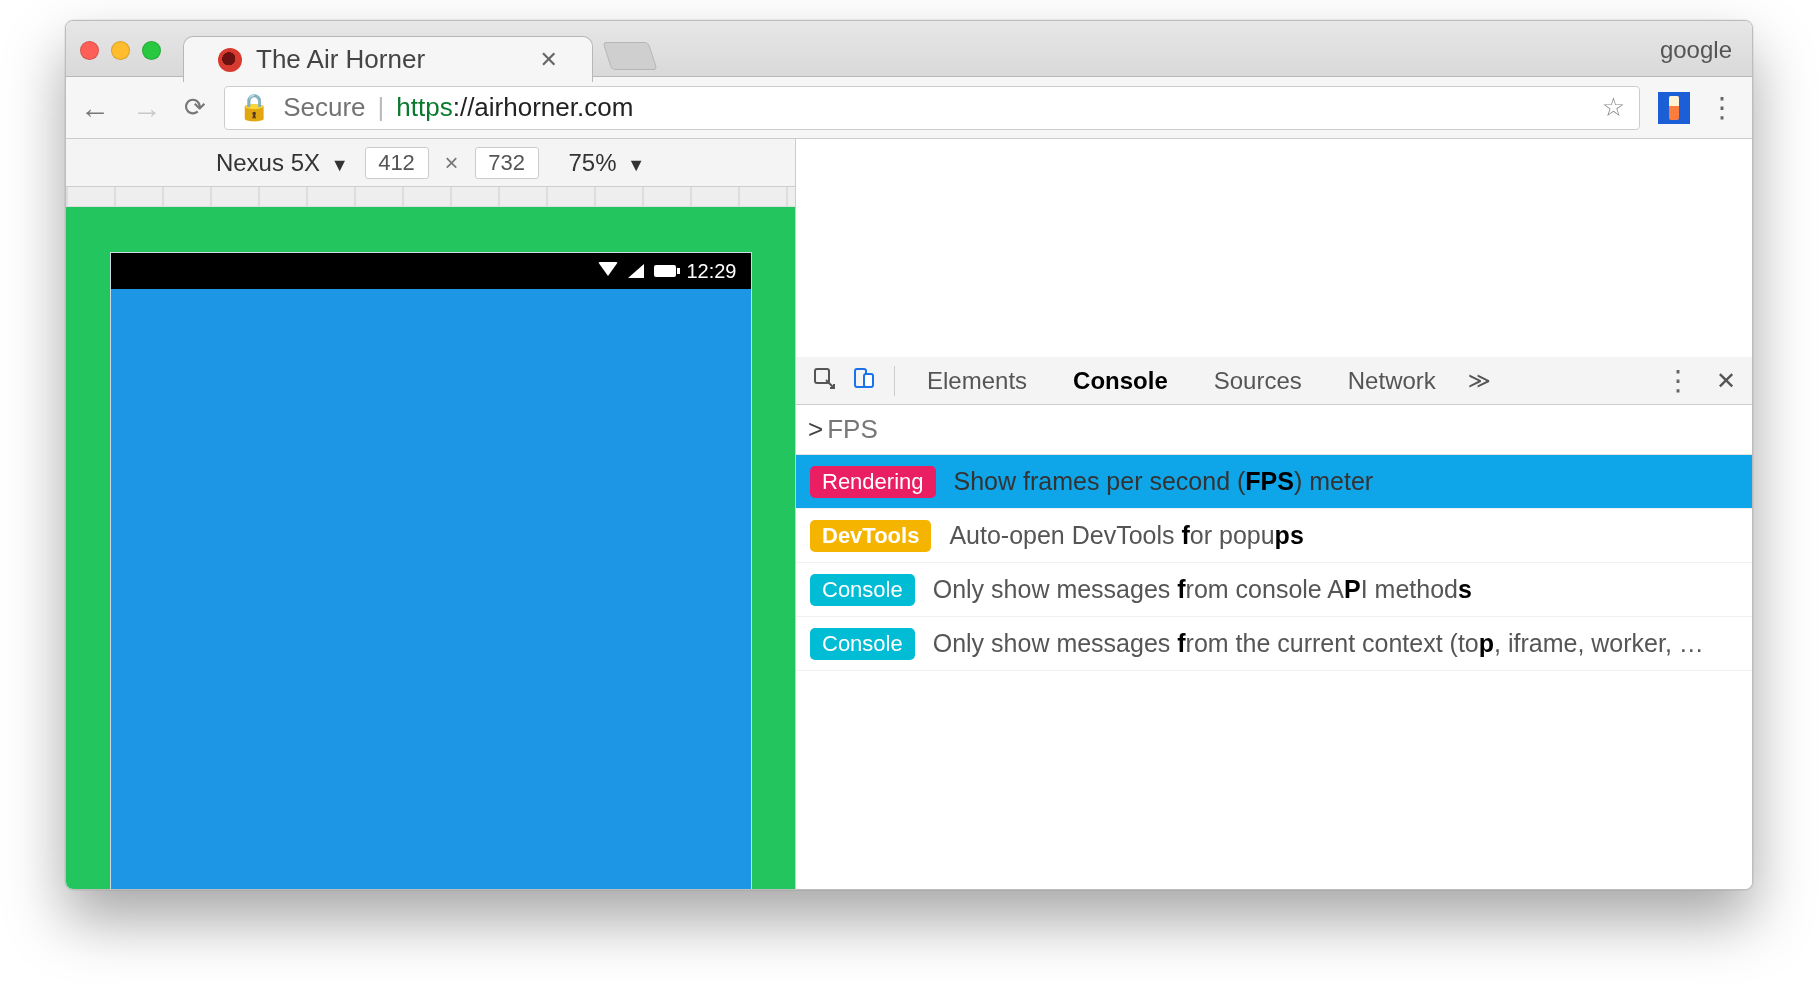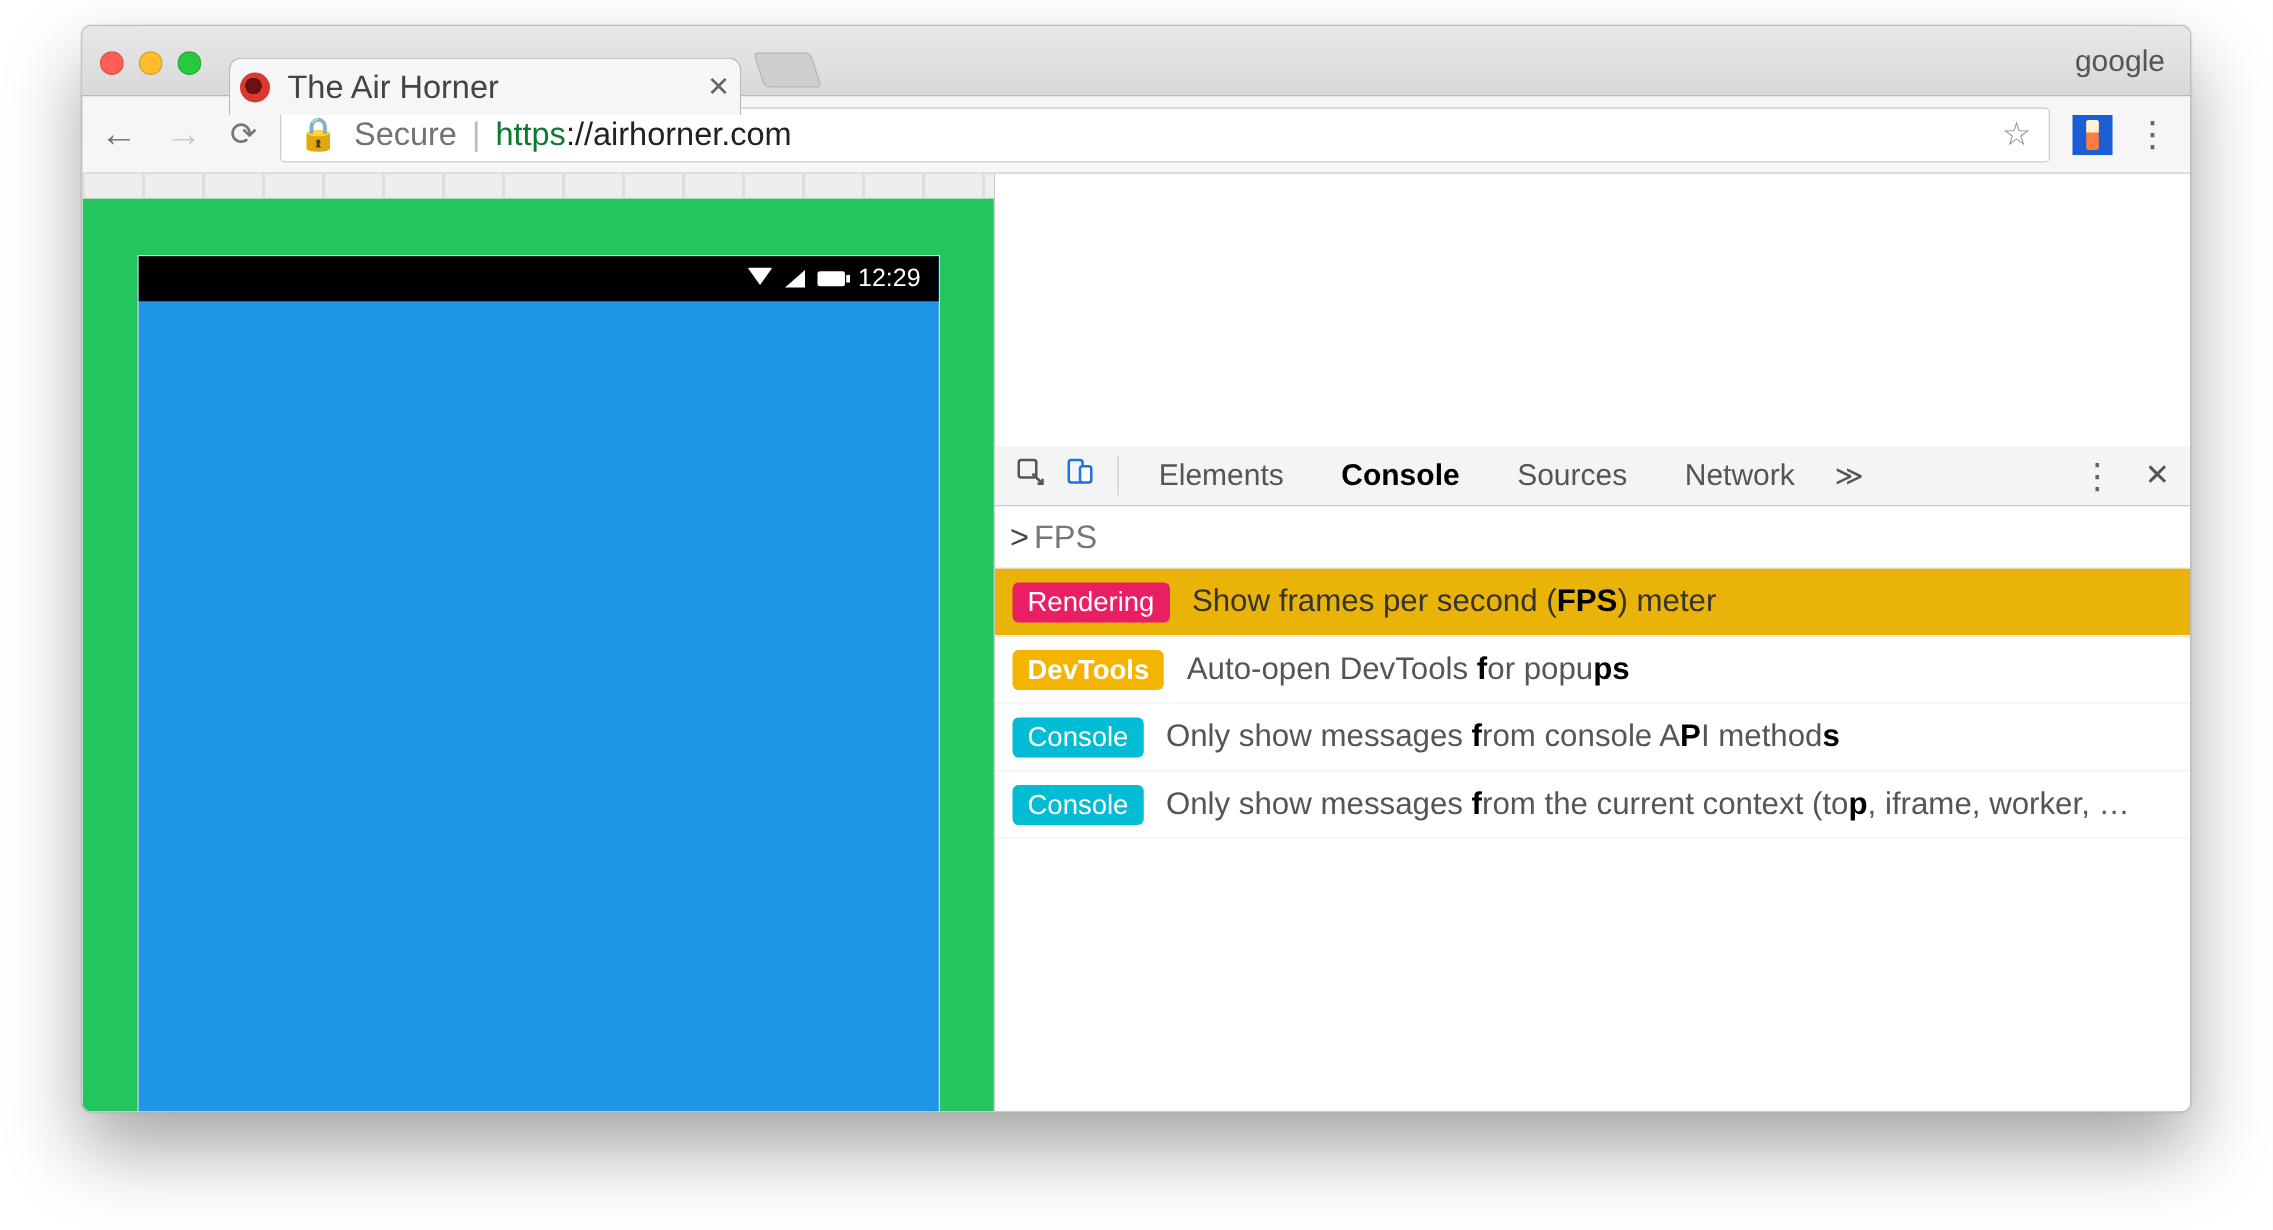--- a/index.html
+++ b/index.html
@@ -33,22 +33,22 @@
   .traffic-lights { display: flex; gap: 12px; align-items: center; margin-bottom: 16px; margin-right: 22px; }
   .tl { width: 19px; height: 19px; border-radius: 50%; border: 1px solid rgba(0,0,0,0.15); }
   .tl.red { background:#ff5f57; } .tl.yellow { background:#ffbd2e; } .tl.green { background:#28c840; }
 
   .tab {
     height: 46px; min-width: 410px;
     background: #f6f6f6;
     border: 1px solid #b7b7b7; border-bottom: none;
     border-top-left-radius: 10px; border-top-right-radius: 10px;
     display: flex; align-items: center; gap: 14px;
-    padding: 0 8px;
-    position: relative; top: 16px;
+    padding: 0 34px;
+    position: relative; top: 6px;
   }
   .tab .favicon {
     width: 24px; height: 24px; border-radius: 50%;
     background: radial-gradient(circle at 45% 45%, #6b1110 0 35%, #d93a2f 36% 100%);
   }
   .tab .title { color:#444; font-size: 26px; }
   .tab .close { margin-left: auto; color:#666; font-size: 22px; cursor:pointer; }
 
   .newtab {
     width: 46px; height: 28px; margin-left: 14px; margin-bottom: 6px;
@@ -148,21 +148,21 @@
     display:flex; align-items:center; padding:0 12px; font-size:26px;
   }
   .cmd-prefix { color:#444; }
   .cmd-input { border:none; outline:none; font-size:26px; flex:1; color:#777; padding-left:4px; }
 
   .cmd-list { display:flex; flex-direction:column; }
   .cmd-item {
     height:54px; display:flex; align-items:center; gap:18px; padding:0 14px;
     font-size:25px; color:#555; border-bottom:1px solid #f2f2f2;
   }
-  .cmd-item.selected { background:#eab308; color:#333; }
+  .cmd-item.selected { background:#0ea5e9; color:#333; }
   .badge {
     display:inline-flex; align-items:center; height:32px; padding:0 12px;
     border-radius:5px; color:#fff; font-size:22px; font-weight:500;
   }
   .badge.rendering { background:#e91e63; }
   .badge.devtools  { background:#f4b400;font-weight:bold; }
   .badge.console   { background:#00bcd4; }
   .cmd-text b { color:#000; font-weight:700; }
 
 </style>
@@ -204,20 +204,33 @@
       </div>
       <div class="ext-icon">
           <span class="lh"></span>
         </div>
       <span class="kebab">⋮</span>
     </div>
 
     <div class="content">
 
       <div class="left-pane">
+        <div class="device-toolbar">
+          <span>
+            <span>Nexus 5X</span>
+            <span class="dropdown-caret">▼</span>
+          </span>
+          <input class="dim-input" value="412" style="">
+          <span class="dim-x">×</span>
+          <input class="dim-input" value="732" style="">
+          <span style="margin-left:14px;">
+            <span>75%</span>
+            <span class="dropdown-caret">▼</span>
+          </span>
+        </div>
         <div class="ruler"></div>
         <div class="device-area">
           <div class="phone">
             <div class="statusbar">
               <span class="sb-wifi"></span>
               <span class="sb-cell"></span>
               <span class="sb-batt"></span>
               <span>12:29</span>
             </div>
 

